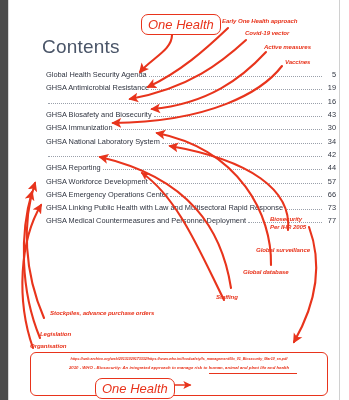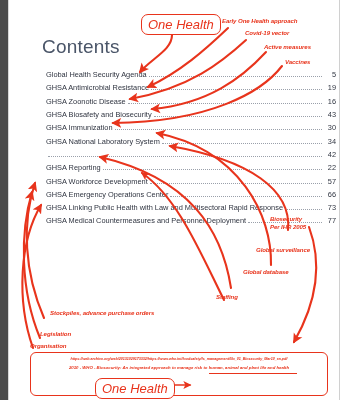--- a/index.html
+++ b/index.html
@@ -178,21 +178,20 @@
           <span class="toc-label">Global Health Security Agenda</span>
           <span class="toc-dots"></span>
           <span class="toc-page">5</span>
         </div>
         <div class="toc-row">
           <span class="toc-label">GHSA Antimicrobial Resistance</span>
           <span class="toc-dots"></span>
           <span class="toc-page">19</span>
         </div>
         <div class="toc-row">
-          <span class="toc-label">GHSA Zoonotic Disease</span>
           <span class="toc-dots"></span>
           <span class="toc-page">16</span>
         </div>
         <div class="toc-row">
           <span class="toc-label">GHSA Biosafety and Biosecurity</span>
           <span class="toc-dots"></span>
           <span class="toc-page">43</span>
         </div>
         <div class="toc-row">
           <span class="toc-label">GHSA Immunization</span>
@@ -204,21 +203,21 @@
           <span class="toc-dots"></span>
           <span class="toc-page">34</span>
         </div>
         <div class="toc-row">
           <span class="toc-dots"></span>
           <span class="toc-page">42</span>
         </div>
         <div class="toc-row">
           <span class="toc-label">GHSA Reporting</span>
           <span class="toc-dots"></span>
-          <span class="toc-page">22</span>
+          <span class="toc-page">44</span>
         </div>
         <div class="toc-row">
           <span class="toc-label">GHSA Workforce Development</span>
           <span class="toc-dots"></span>
           <span class="toc-page">57</span>
         </div>
         <div class="toc-row">
           <span class="toc-label">GHSA Emergency Operations Center</span>
           <span class="toc-dots"></span>
           <span class="toc-page">66</span>

